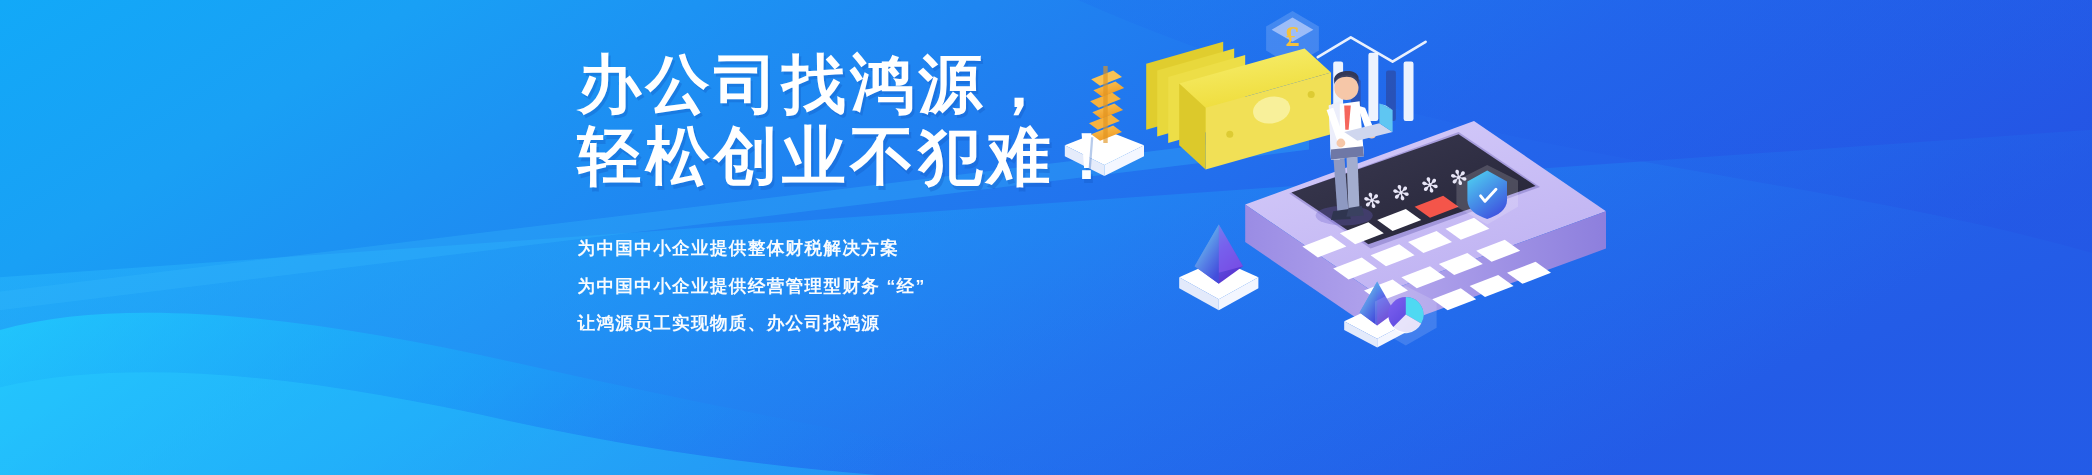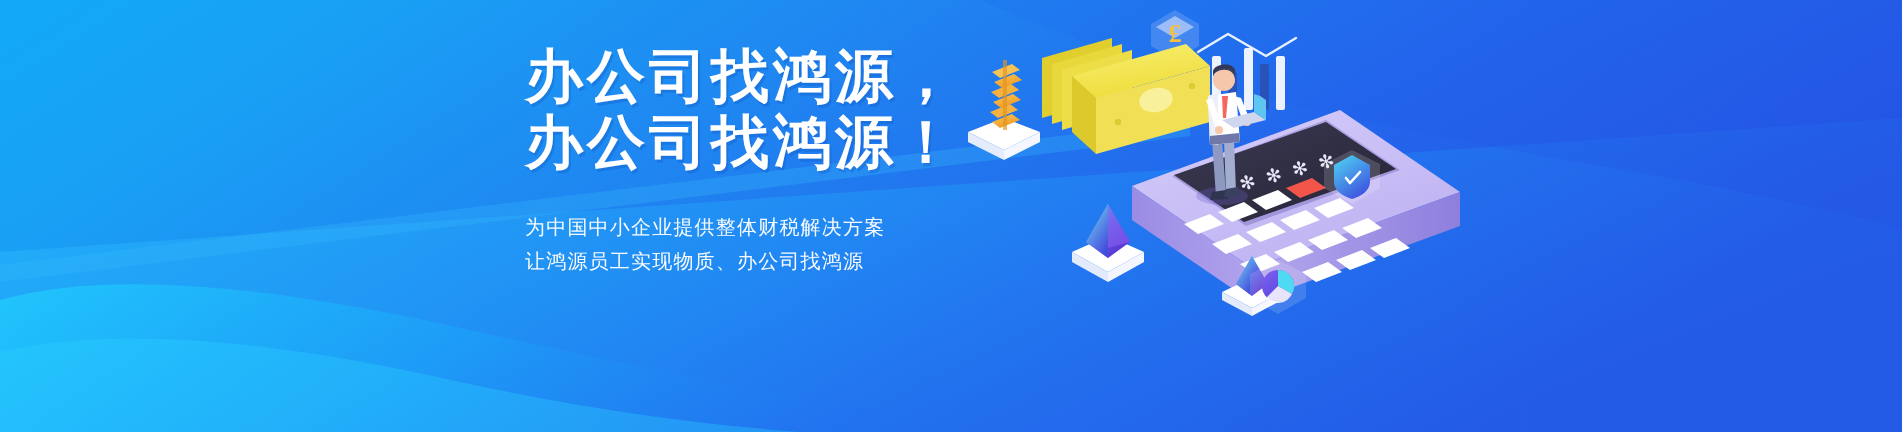--- a/index.html
+++ b/index.html
@@ -30,35 +30,34 @@
     z-index:6;
   }
   .headline {
     color:#ffffff;
     font-size:58px;
     font-weight:bold;
     line-height:66px;
     letter-spacing:4px;
     text-shadow:2px 3px 0 rgba(16,84,190,.30);
     white-space:nowrap;
-    font-family:Liberation Serif, serif;
   }
   .headline .hl-line { display:block; }
   .headline .hl-line.second { text-indent:0px; }
 
   .sublist {
     margin-top:34px;
   }
   .subline {
     color:#ffffff;
-    font-size:20px;
+    font-size:16px;
     line-height:34px;
     letter-spacing:1.2px;
     white-space:nowrap;
-    font-weight:400;
+    font-weight:700;
     opacity:.97;
   }
 
   
   .illo {
     position:absolute;
     left:960px;
     top:0px;
     width:500px;
     height:330px;
@@ -106,24 +105,25 @@
       <path d="M0,300 C120,266 300,292 470,330 C640,368 820,404 1010,432 L0,432 Z" fill="url(#gBottomWave)" opacity=".75"></path>
       <path d="M0,352 C130,322 300,346 460,382 C570,406 690,424 800,432 L0,432 Z" fill="#2ad2ff" opacity=".35"></path>
 
       <path d="M0,265 L1190,120 L1190,136 L0,282 Z" fill="#35b8fb" opacity=".30"></path>
     </svg>
   </div>
 
   <div class="copy">
     <div class="headline">
       <span class="hl-line first">办公司找鸿源，</span>
-      <span class="hl-line second">办公司找鸿源！</span>
+      <span class="hl-line second">轻松创业不犯难！</span>
     </div>
     <div class="sublist">
       <div class="subline">为中国中小企业提供整体财税解决方案</div>
+      <div class="subline">为中国中小企业提供经营管理型财务 “经”</div>
       <div class="subline">让鸿源员工实现物质、办公司找鸿源</div>
     </div>
   </div>
 
   <div class="illo">
     <svg viewBox="0 0 500 330" aria-hidden="true">
       <defs>
         <linearGradient id="calcTop" x1="0" y1="0" x2="0.6" y2="1">
           <stop offset="0%" stop-color="#d6cdfa"></stop>
           <stop offset="100%" stop-color="#bfb2f2"></stop>

